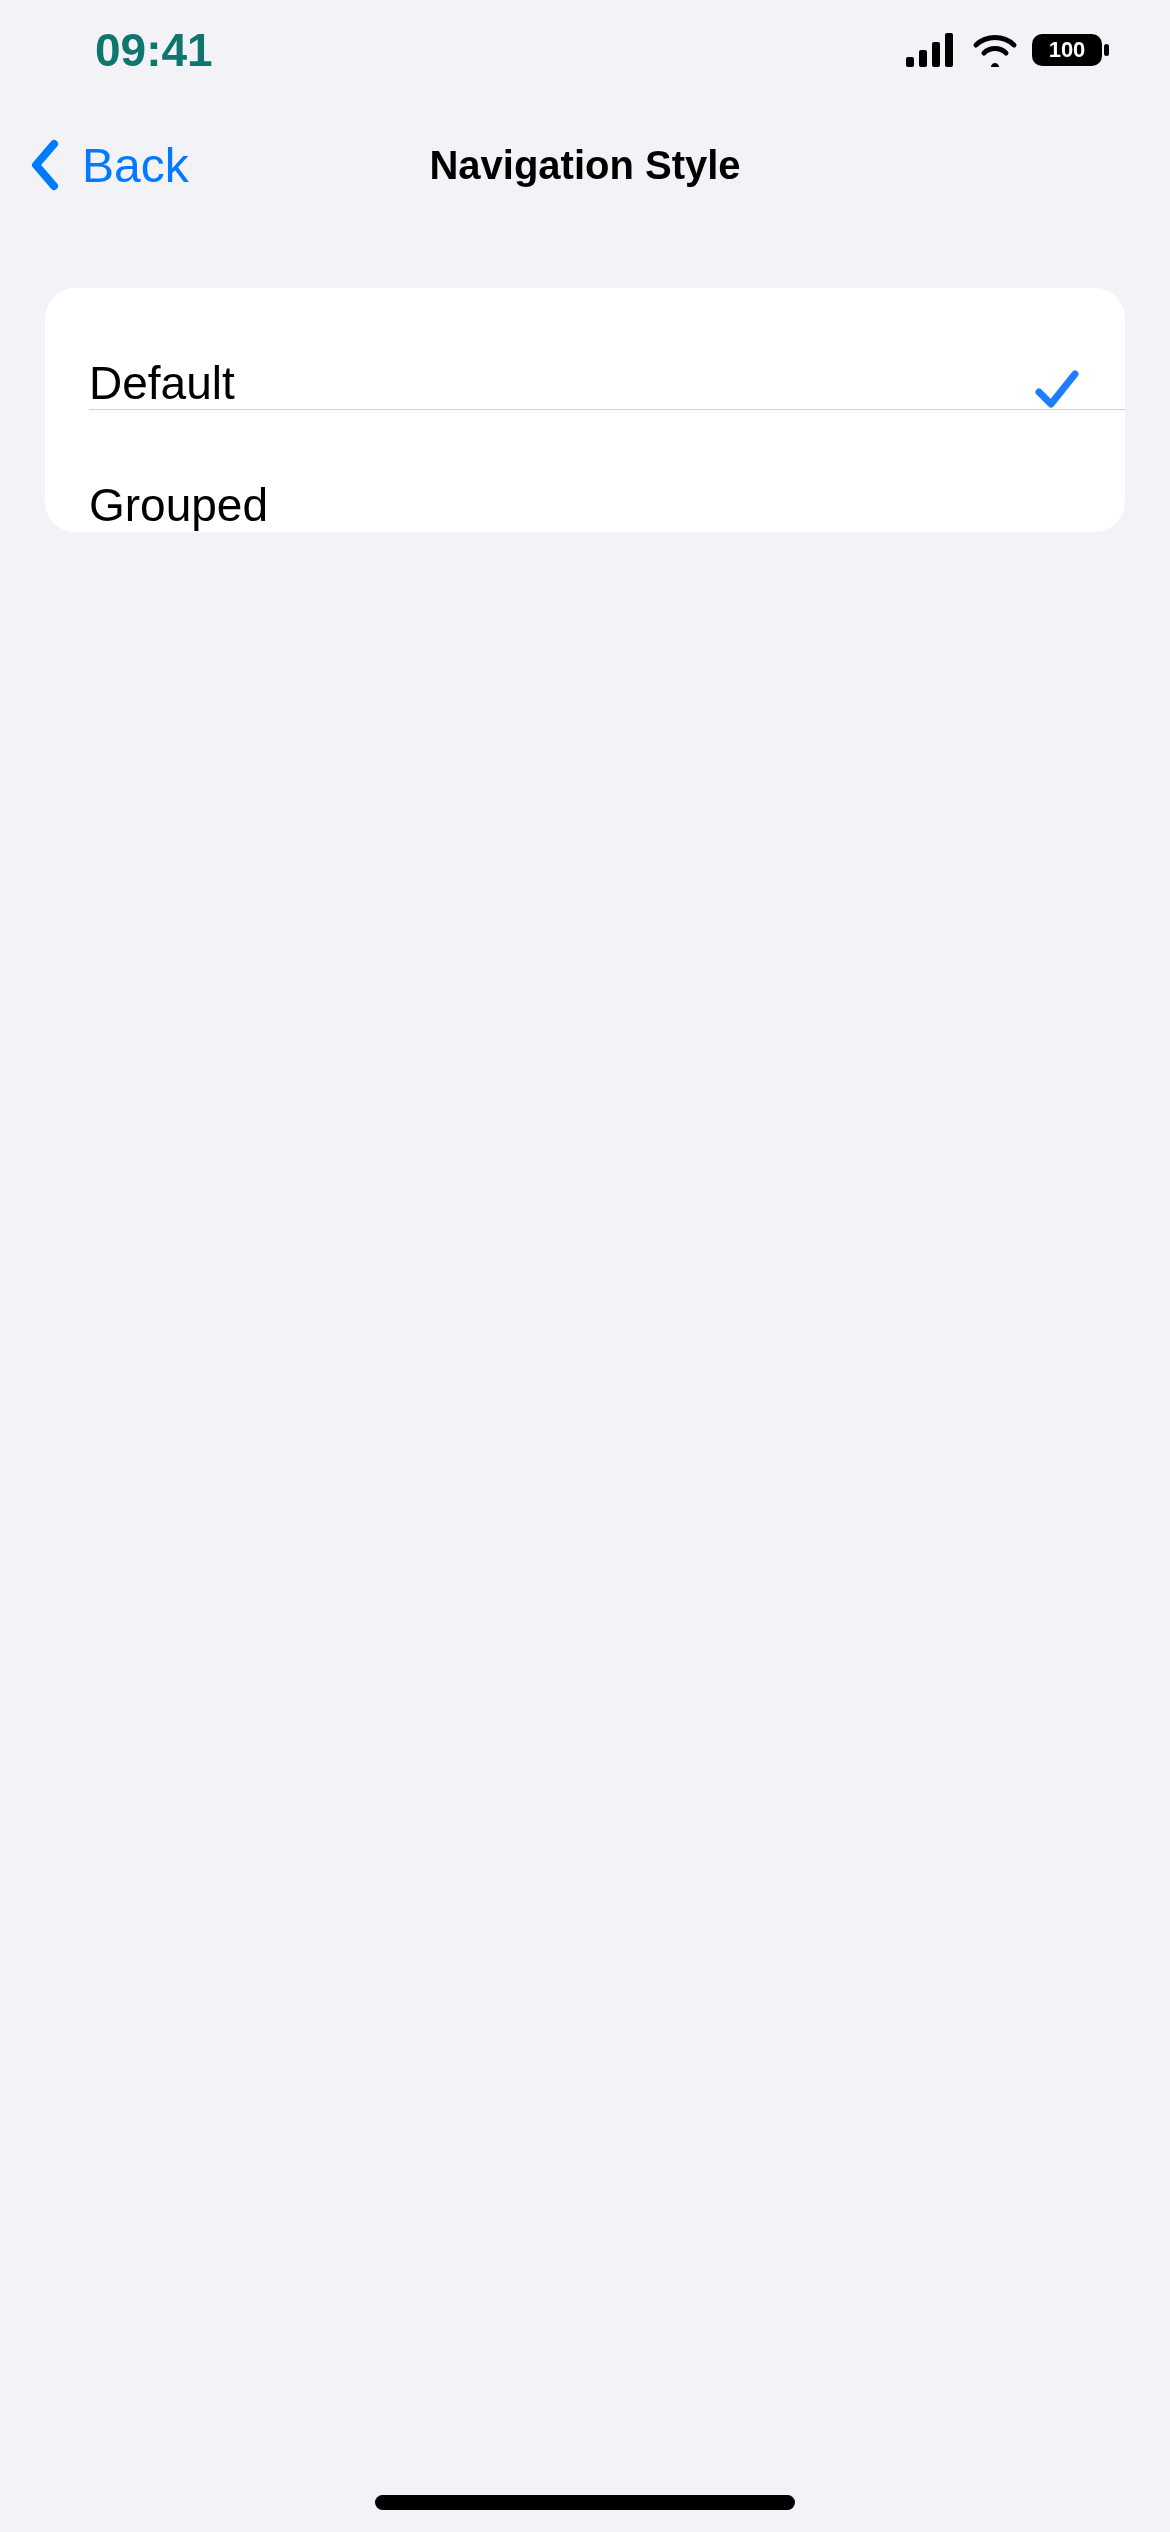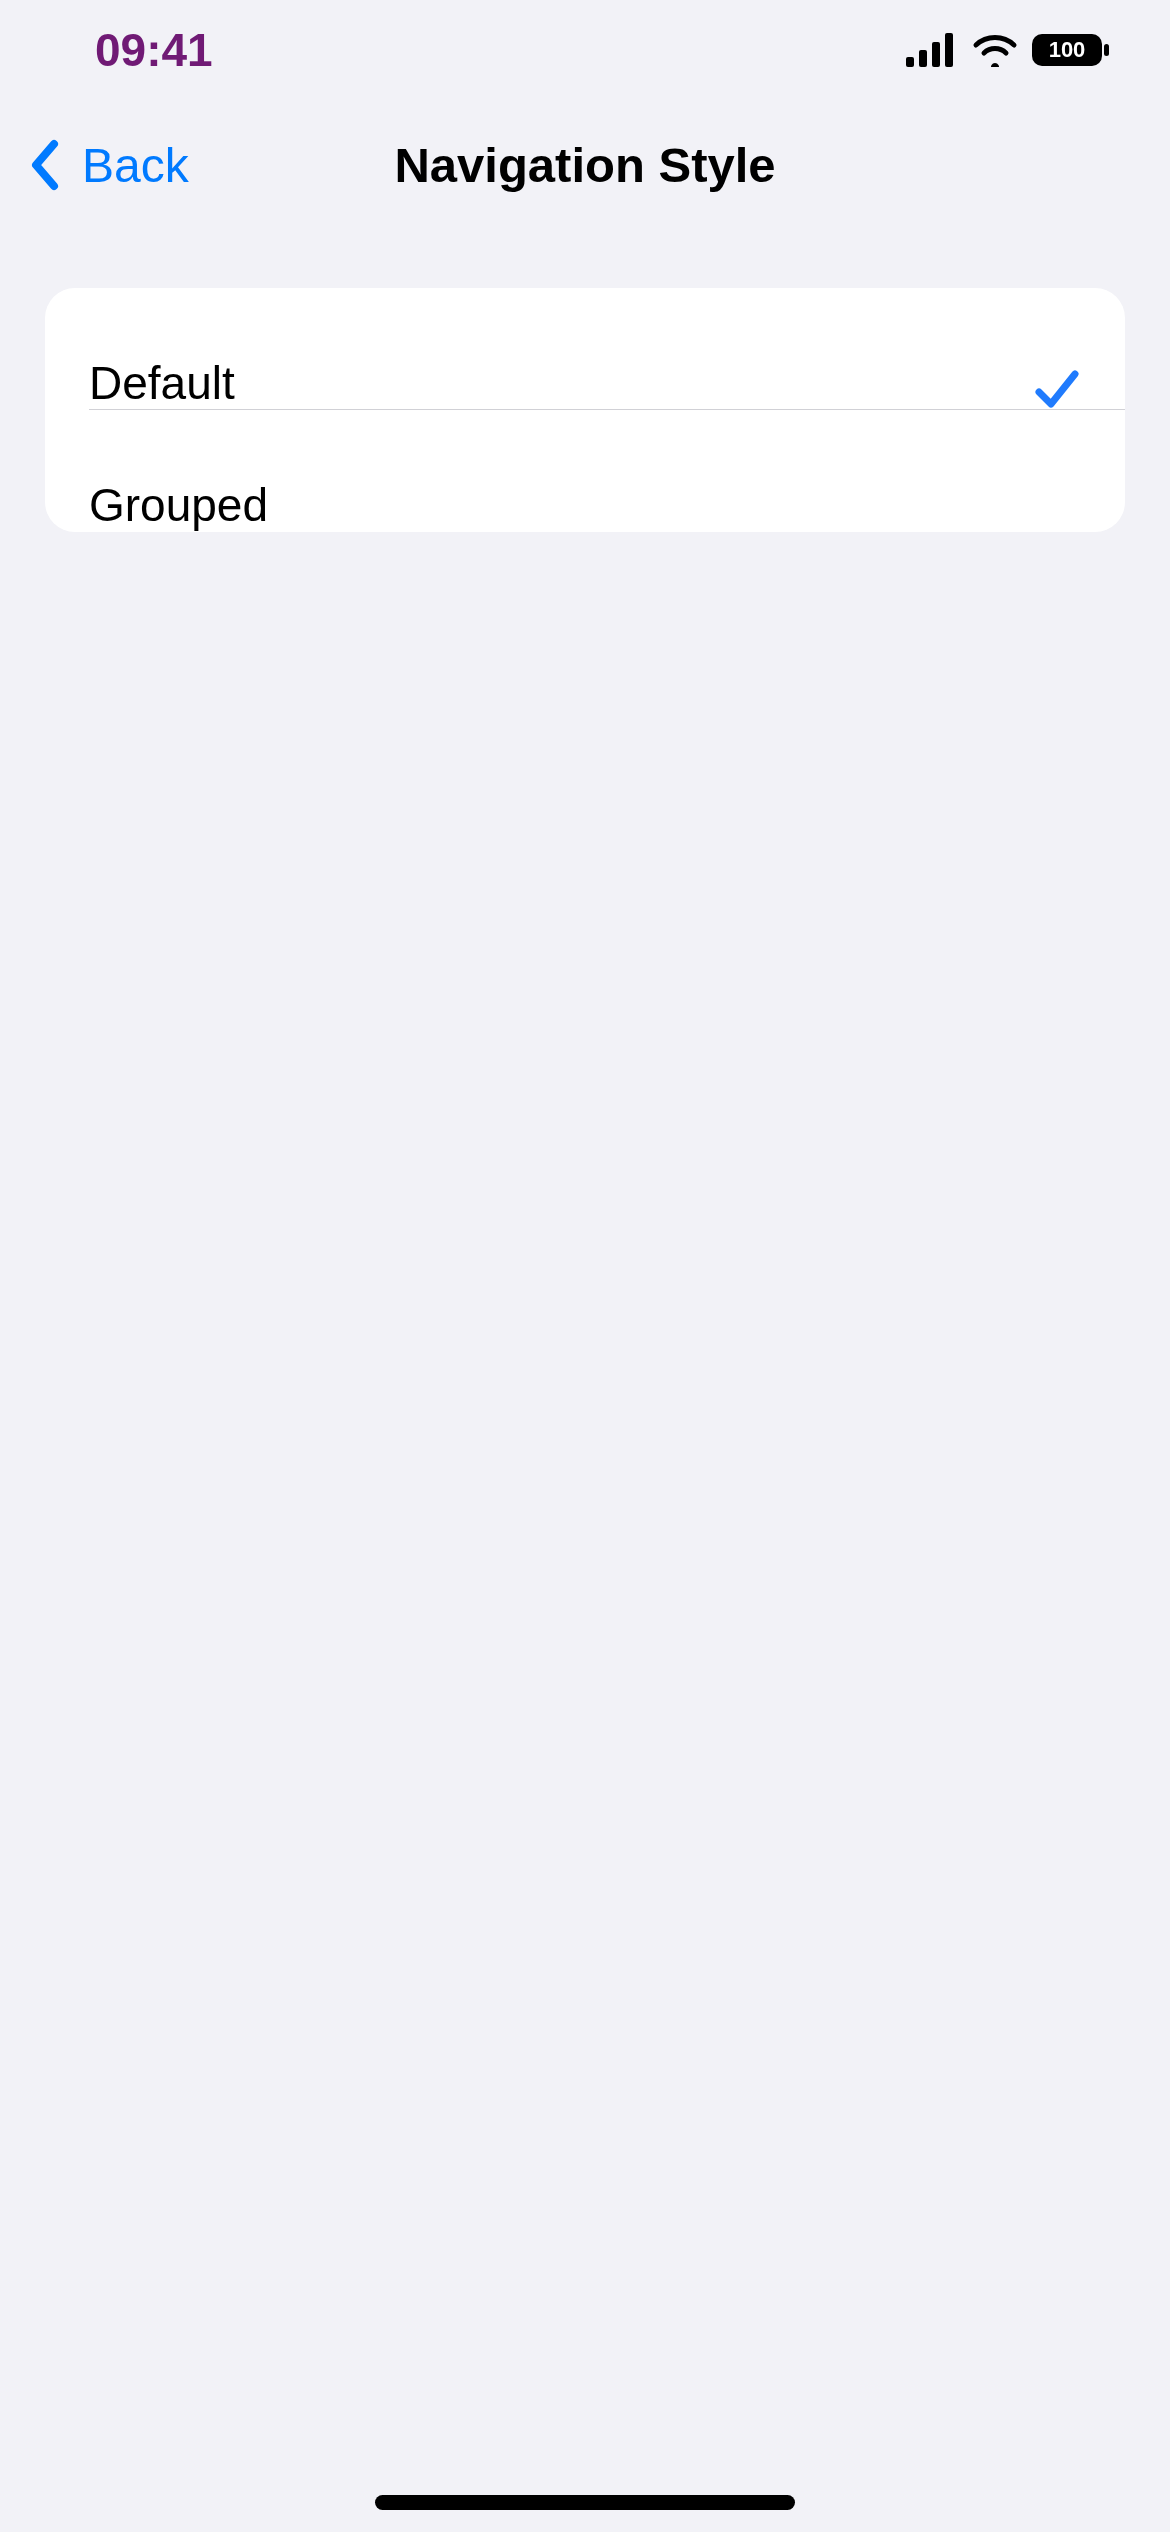--- a/index.html
+++ b/index.html
@@ -18,21 +18,21 @@
     }
     
     .status-bar {
       height: 100px;
       display: flex;
       align-items: center;
       justify-content: space-between;
       padding: 0 60px 0 95px;
       font-size: 46px;
       font-weight: 600;
-      color: #701a75;
+      color: #0f766e;
     }
     .status-right {
       display: flex;
       align-items: center;
       gap: 14px;
     }
     .cell-icon, .wifi-icon, .battery-icon {
       display: inline-flex;
       align-items: center;
       justify-content: flex-start;
@@ -57,21 +57,21 @@
     }
     .back-chevron {
       display: inline-flex;
       align-items: center;
     }
     .nav-title {
       position: absolute;
       left: 0;
       right: 0;
       text-align: center;
-      font-size: 49px;
+      font-size: 40px;
       font-weight: 600;
       color: #000;
       pointer-events: none;
     }
 
     
     .list-group {
       margin: 58px 45px 0 45px;
       background: #fff;
       border-radius: 30px;

